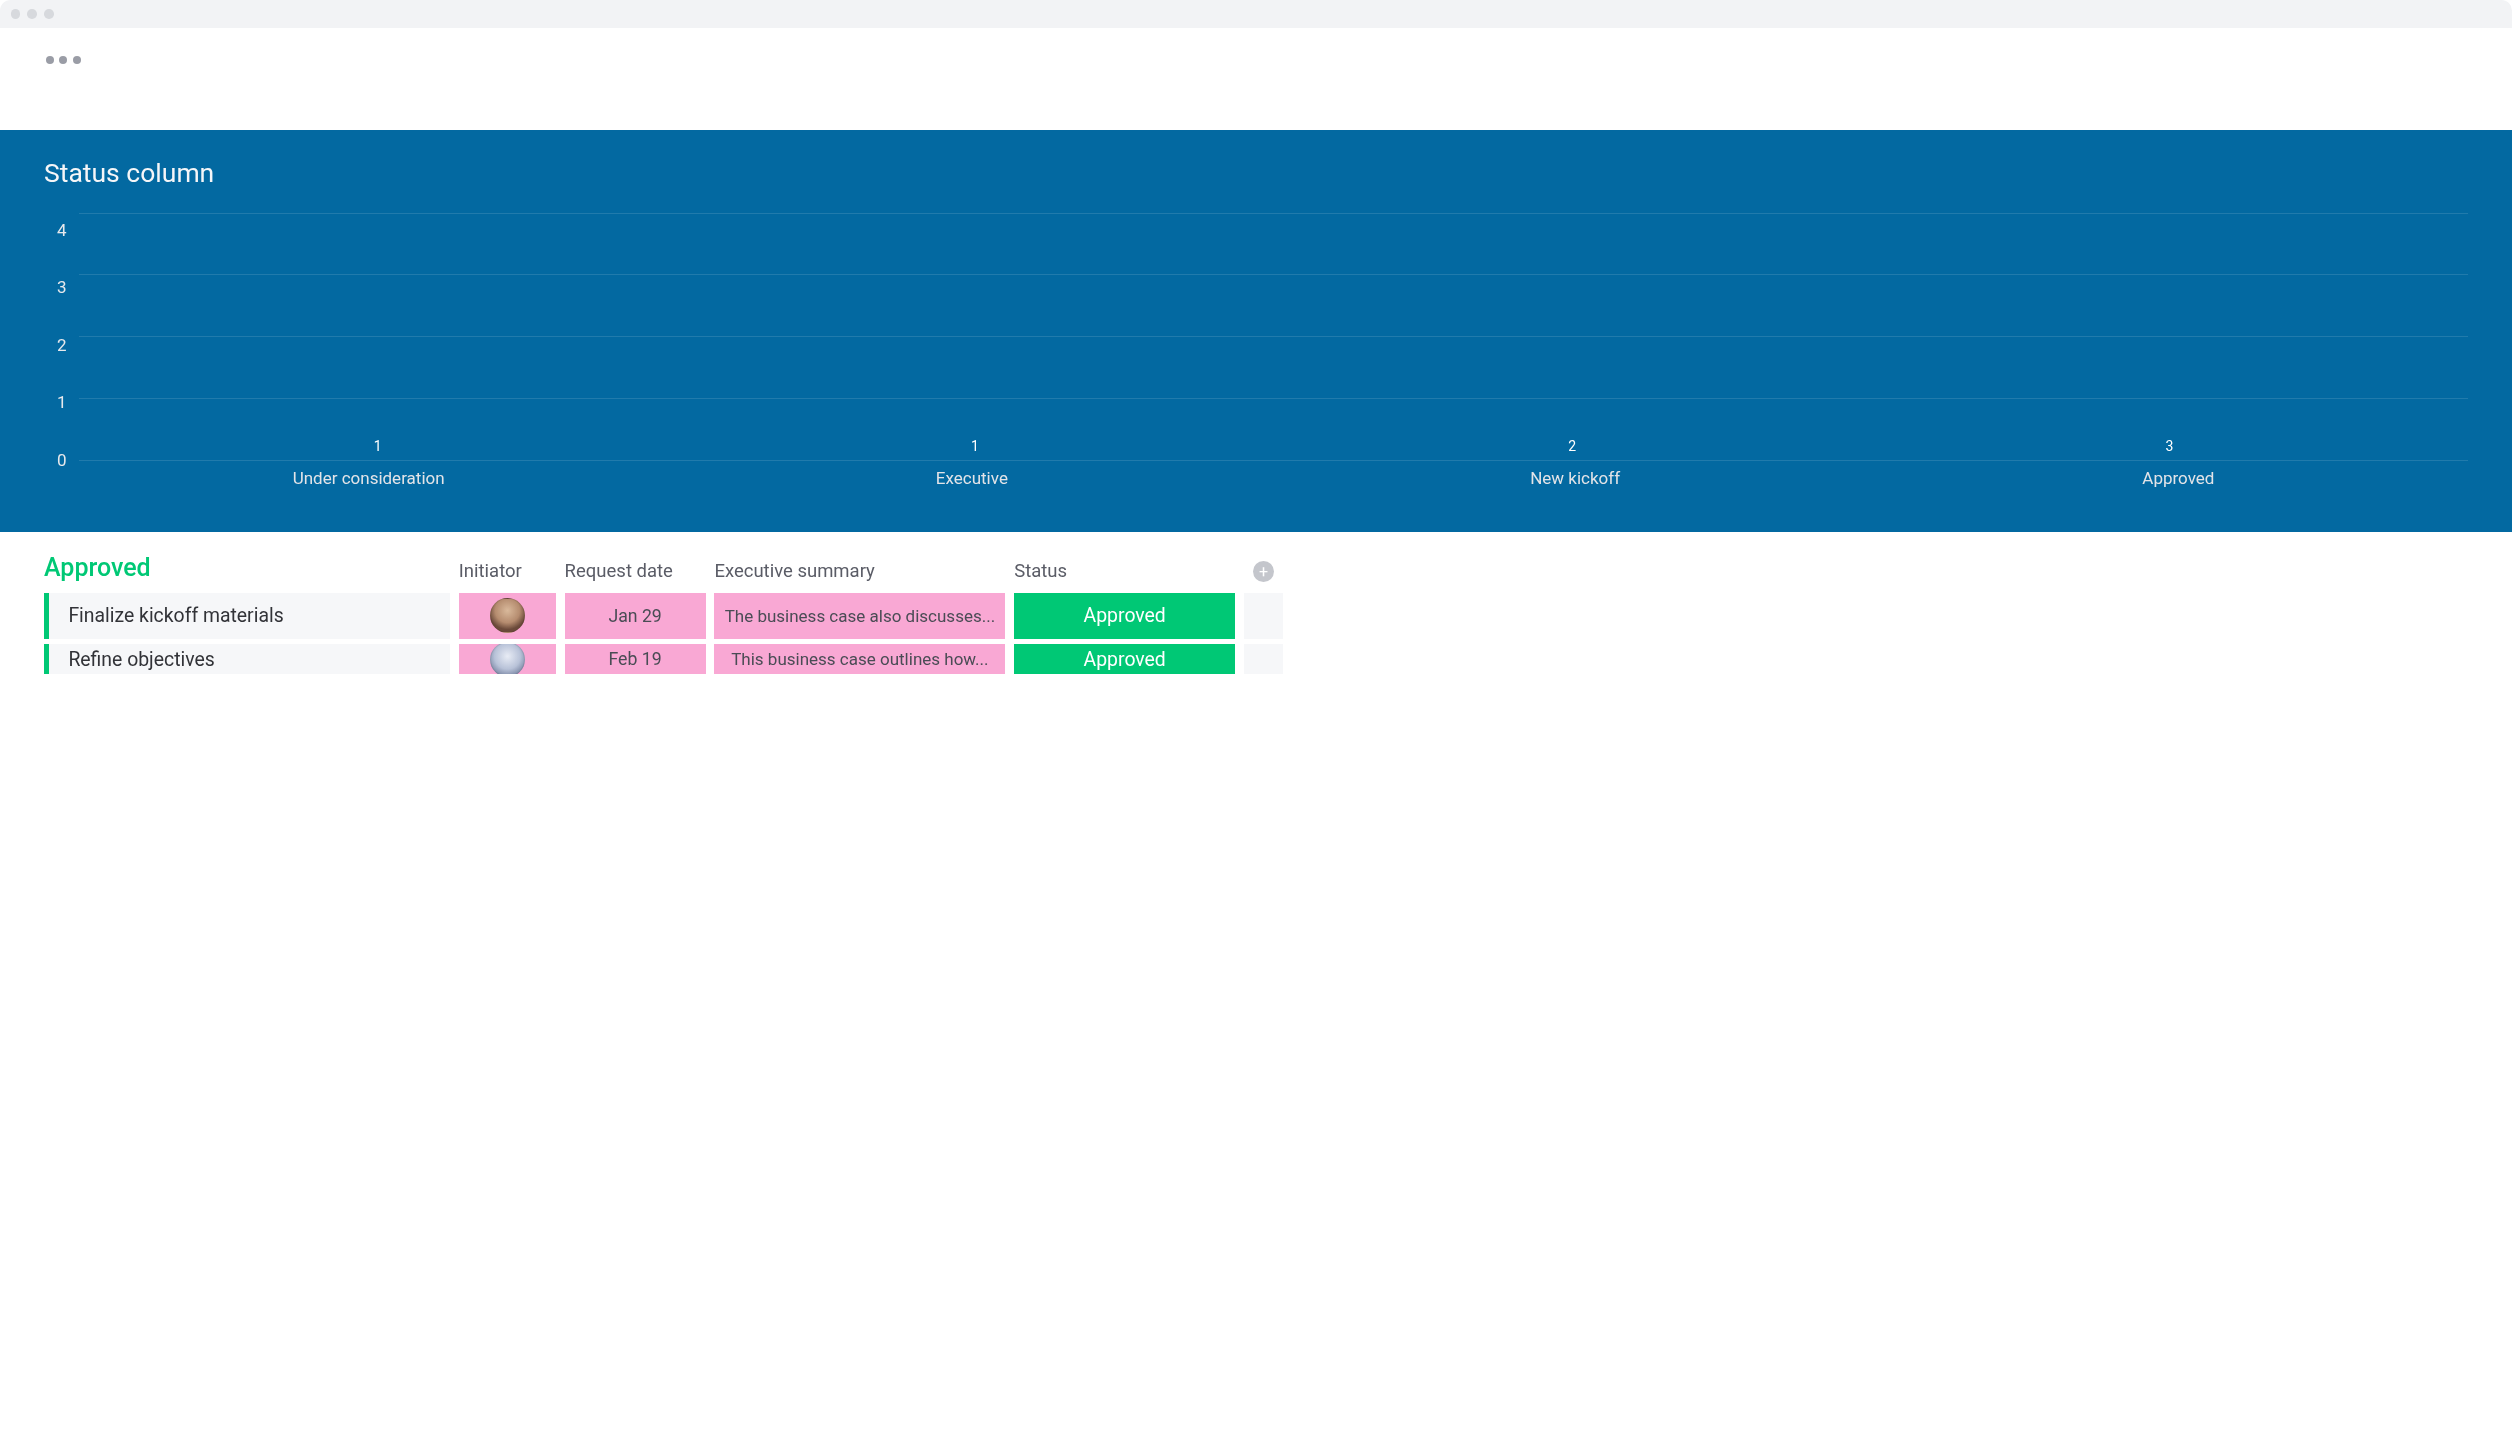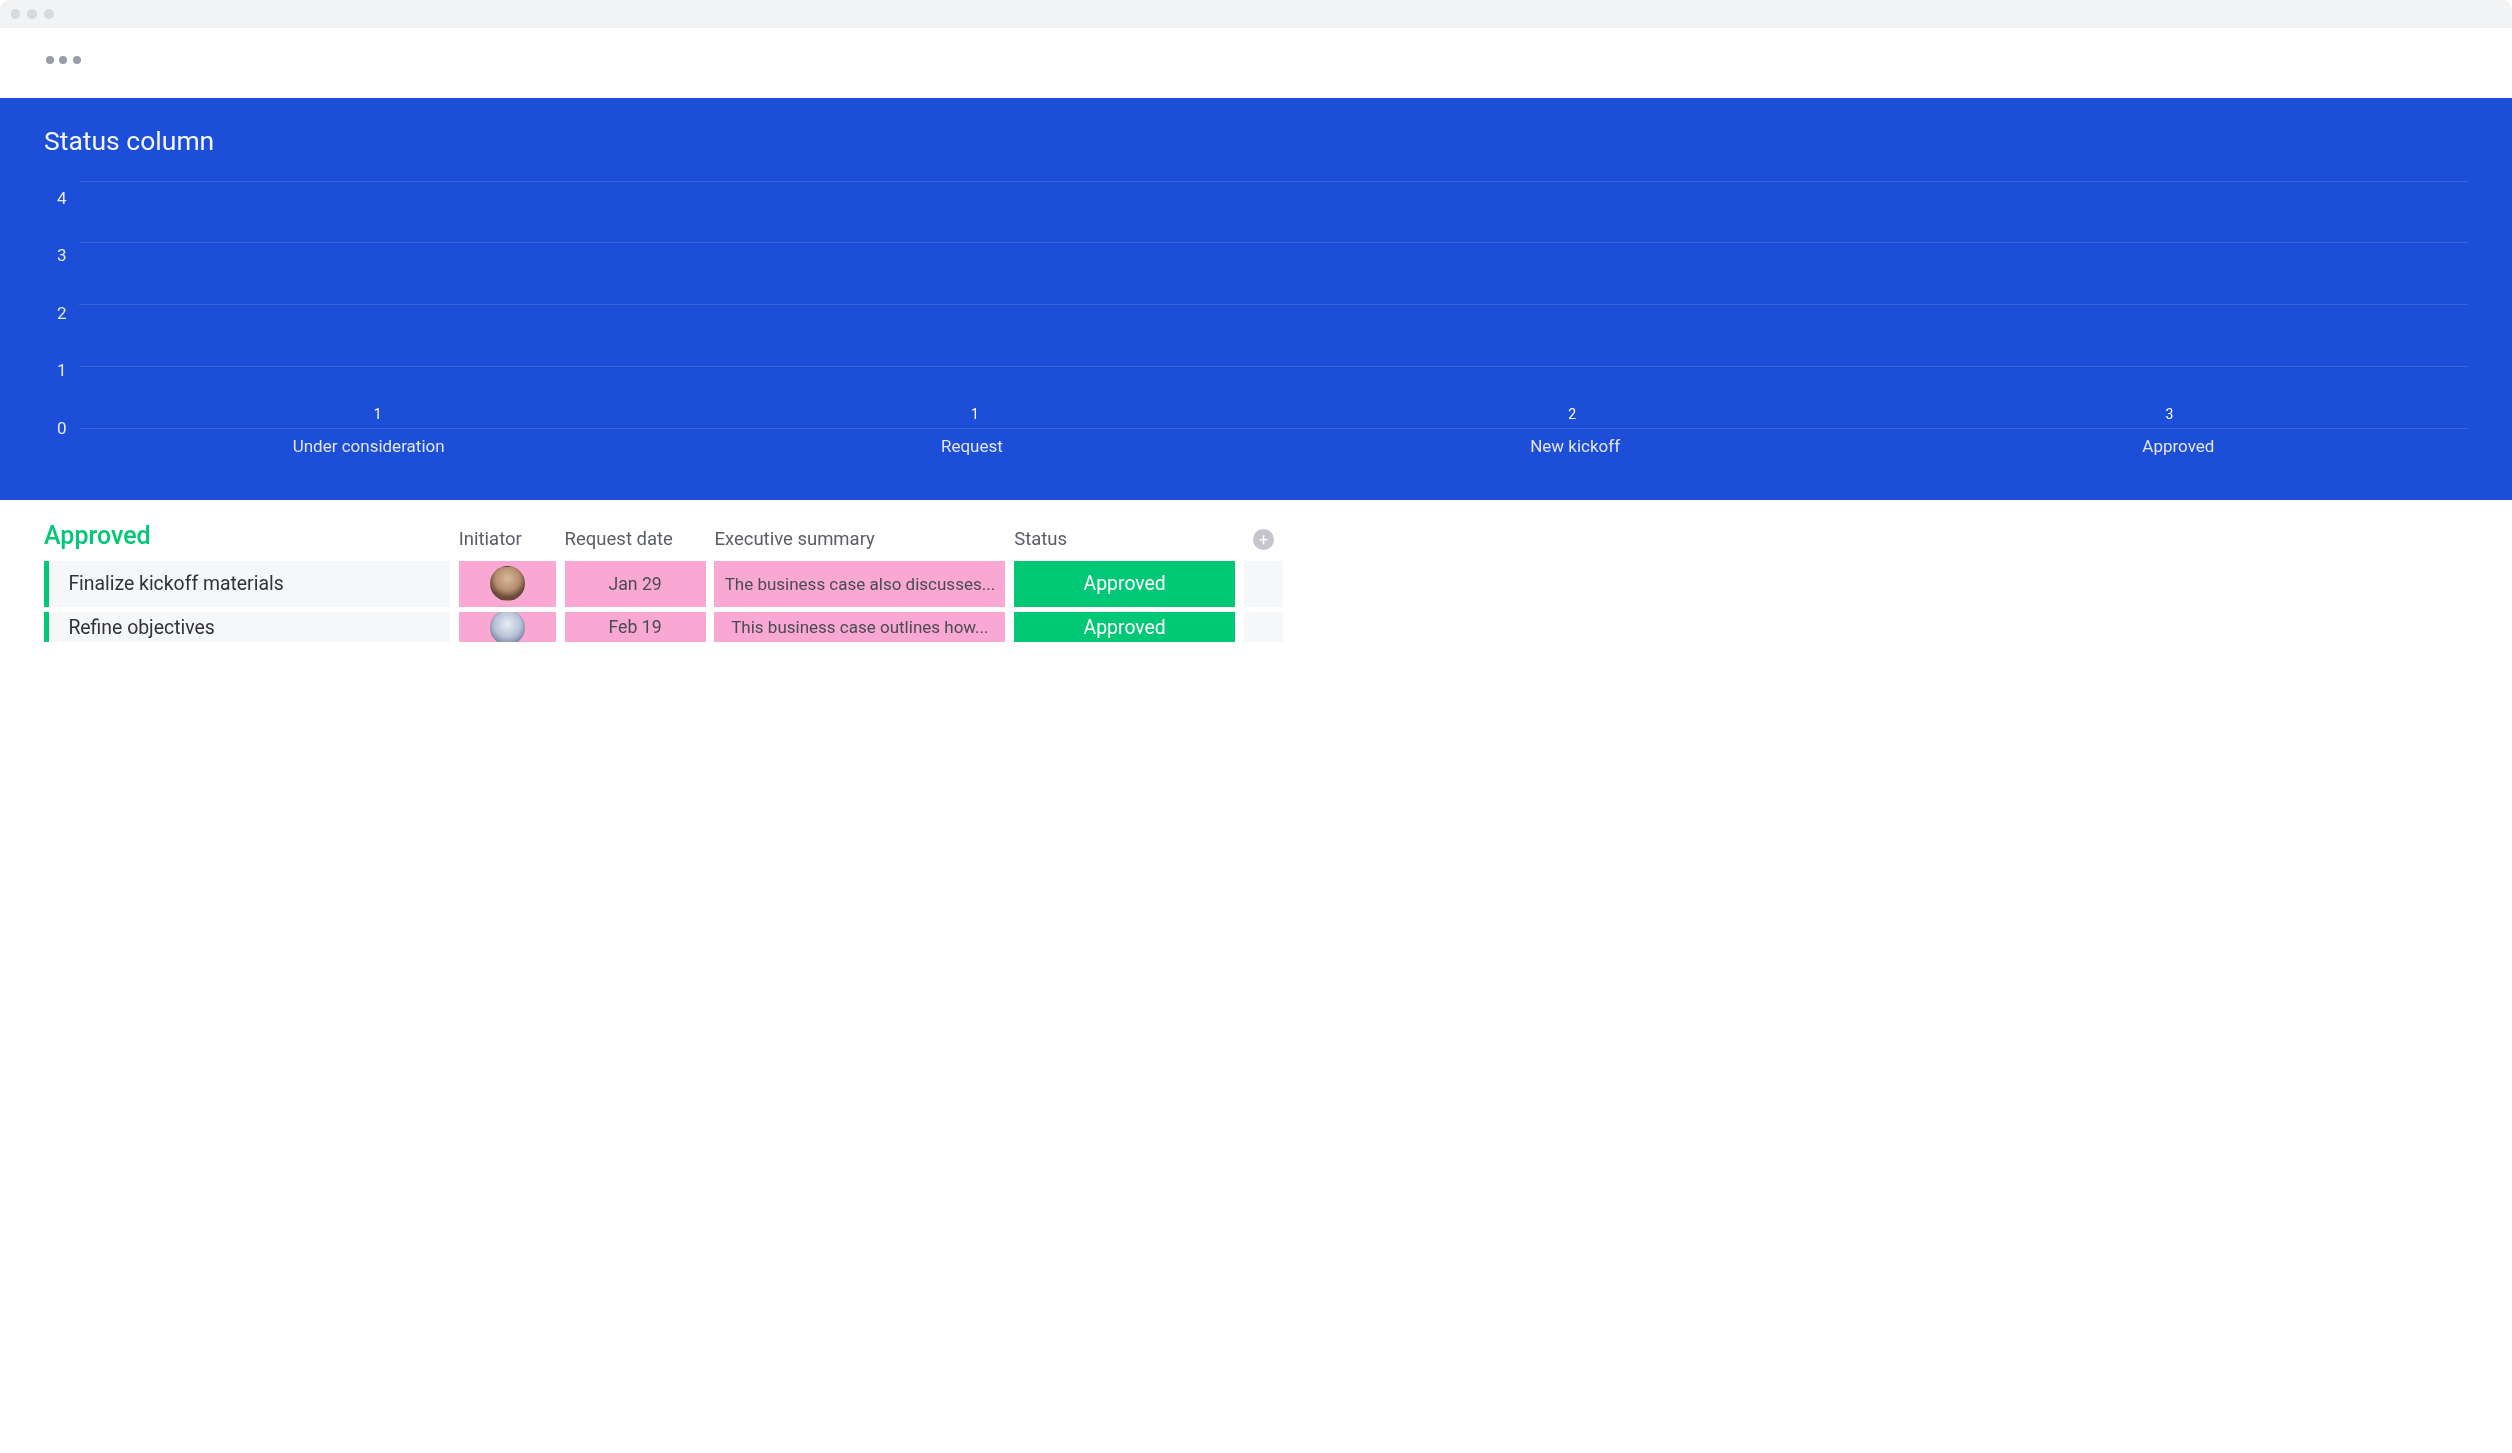--- a/index.html
+++ b/index.html
@@ -43,23 +43,24 @@
     .more-dots {
       display: flex;
       gap: 5.3px;
     }
     .more-dots span {
       width: 8px; height: 8px;
       border-radius: 50%;
       background: #9a9da6;
     }
     .chart-section {
-      background: #1d4ed8;
+      background: #0369a1;
       padding: 26.5px 44px 44px 44px;
       color: #fff;
+      margin-top: 32px;
     }
     .chart-title {
       font-size: 26.5px;
       font-weight: 400;
       margin-bottom: 25px;
       color: #f5f6f8;
     }
     .chart-area {
       position: relative;
       height: 247px;
@@ -250,21 +251,21 @@
           </div>
       <div class="gridline" style="top: 0%;"></div>
           <div class="gridline" style="top: 25%;"></div>
           <div class="gridline" style="top: 50%;"></div>
           <div class="gridline" style="top: 75%;"></div>
           <div class="gridline" style="top: 100%;"></div>
         </div>
     </div>
     <div class="x-labels" id="x-labels">
         <div>Under consideration</div>
-        <div>Request</div>
+        <div>Executive</div>
         <div>New kickoff</div>
         <div>Approved</div>
       </div>
   </div>
 
   <div class="table-section">
     <div class="table-header">
       <div class="group-title">Approved</div>
       <div class="col-head c-initiator">Initiator</div>
       <div class="col-head c-date">Request date</div>

